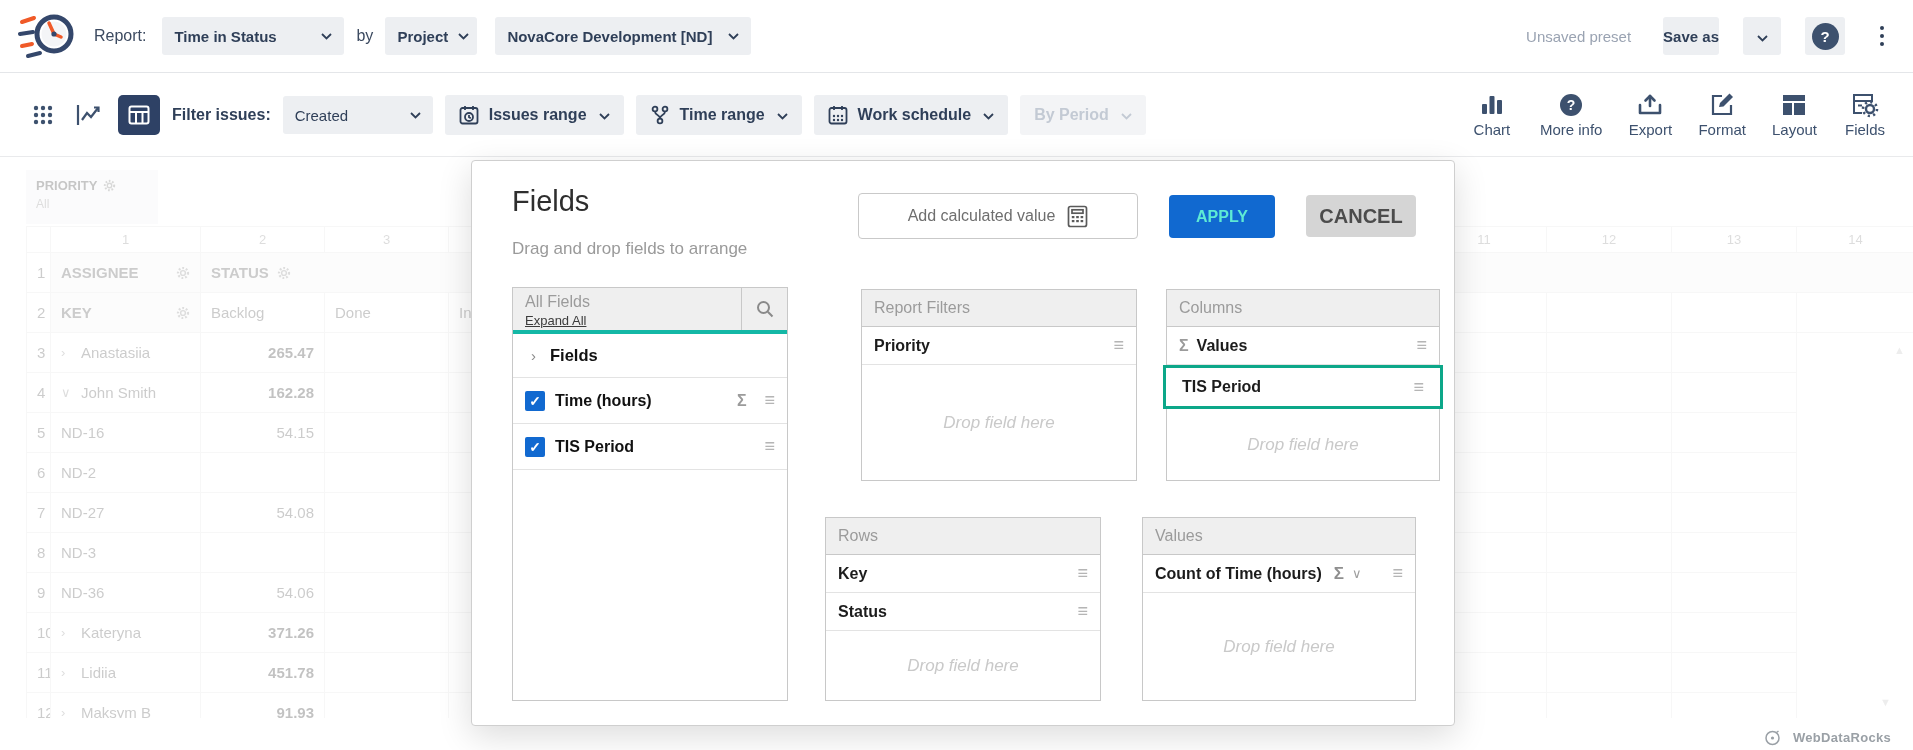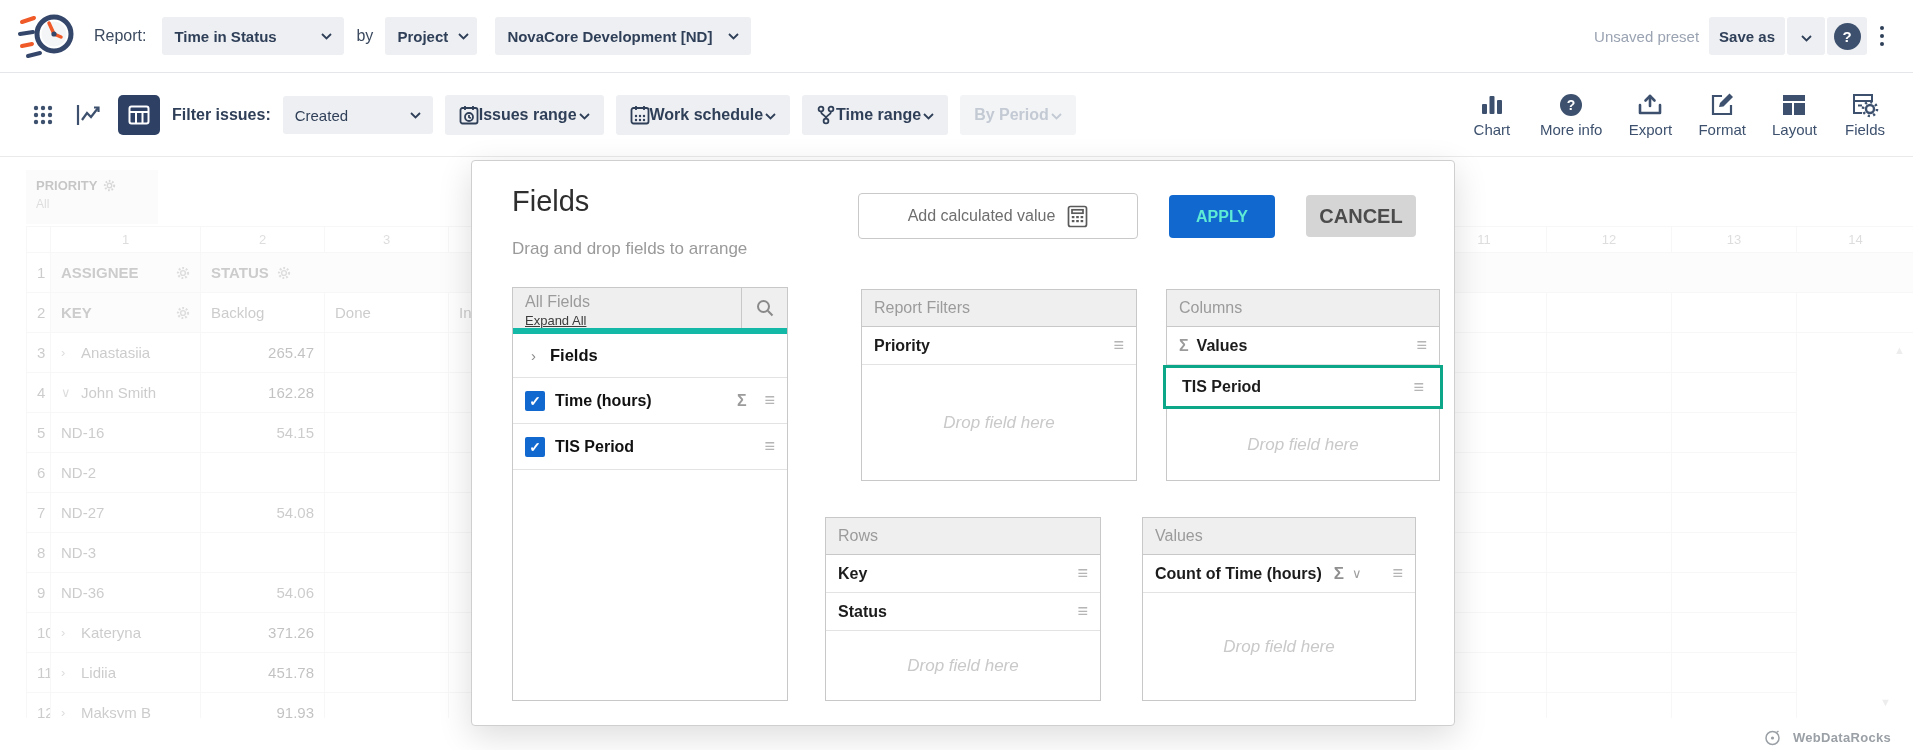--- a/index.html
+++ b/index.html
@@ -11,42 +11,42 @@
   .topbar { position:absolute; top:0; left:0; right:0; height:73px; background:#fff;
     border-bottom:1px solid #e4e6e9; display:flex; align-items:center; padding:0 18px; gap:12px; }
   .logo { width:64px; height:56px; flex:0 0 auto; }
   .tb-label { font-size:16px; color:#3c4a60; }
   .select { height:38px; background:#edeff2; border-radius:3px; display:flex; align-items:center;
     padding:0 12px; font-size:15px; color:#2f3f58; font-weight:600; gap:10px; cursor:pointer; }
   .select .chev { color:#2f3f58; display:flex; }
   .sel-report { width:182px; justify-content:space-between; margin-left:4px; }
   .sel-group { width:92px; justify-content:space-between; }
   .sel-project { width:256px; justify-content:space-between; margin-left:6px; }
-  .tb-right { margin-left:auto; display:flex; align-items:center; gap:2px; }
+  .tb-right { margin-left:auto; display:flex; align-items:center; gap:24px; }
   .preset { font-size:15px; color:#9aa3b2; margin-right:8px; }
   .btn-light { height:38px; background:#edeff2; border:none; border-radius:3px; color:#2f3f58;
-    font-weight:700; font-size:15px; padding:0 10px; cursor:pointer; font-family:inherit; display:flex; align-items:center; justify-content:center; }
+    font-weight:700; font-size:15px; padding:0 0; cursor:pointer; font-family:inherit; display:flex; align-items:center; justify-content:center; }
   .btn-chev { width:38px; padding:0; }
   .btn-help { width:40px; padding:0; }
   .help-circle { width:27px; height:27px; border-radius:50%; background:#3d516e; color:#fff;
     font-size:15px; font-weight:700; display:flex; align-items:center; justify-content:center; }
   .kebab { width:26px; height:38px; background:transparent; border:none; cursor:pointer;
     display:flex; flex-direction:column; align-items:center; justify-content:center; gap:4px; }
   .kebab i { width:4px; height:4px; border-radius:50%; background:#2f3f58; }
 
   
   .toolbar { position:absolute; top:74px; left:0; right:0; height:83px; background:#fff;
     border-bottom:1px solid #e9eaec; display:flex; align-items:center; padding:0 26px; gap:12px; }
   .view-icon { width:34px; height:36px; display:flex; align-items:center; justify-content:center;
     color:#3d516e; cursor:pointer; }
   .view-icon.active { width:42px; height:40px; background:#2e4165; border-radius:5px; color:#fff; }
   .filter-label { font-weight:700; font-size:16px; color:#2f3f58; }
   .sel-created { width:150px; justify-content:space-between; font-weight:400; }
   .tool-btn { height:40px; background:#edeff2; border-radius:3px; display:flex; align-items:center;
-    padding:0 14px; color:#2f3f58; font-weight:700; font-size:16px; cursor:pointer; }
+    gap:10px; padding:0 14px; color:#2f3f58; font-weight:700; font-size:16px; cursor:pointer; }
   .tool-btn svg { flex:0 0 auto; }
   .tool-btn .chev { margin-left:2px; }
   .tool-btn.disabled { background:#f3f4f6; color:#c3cad4; cursor:default; }
   .tb-actions { margin-left:auto; display:flex; align-items:flex-start; gap:26px; }
   .action { display:flex; flex-direction:column; align-items:center; gap:3px; color:#3d516e; cursor:pointer; min-width:44px; }
   .action svg { height:26px; }
   .action .alabel { font-size:15px; color:#3d516e; white-space:nowrap; }
 
   
   .content { position:absolute; top:158px; left:0; right:0; bottom:0; background:#fff; }
@@ -63,21 +63,21 @@
   td.rownum { font-size:13px; color:#adadad; text-align:center; padding:0; }
   td.hdr { background:#f6f6f6; color:#8a8a8a; font-weight:700; font-size:15px; }
   .hcell { display:flex; align-items:center; justify-content:space-between; gap:8px; }
   .hcell.inline { justify-content:flex-start; }
   td.keyhdr { padding-left:26px; }
   td.statlbl { color:#9a9a9a; }
   .namecell { display:flex; align-items:center; gap:10px; }
   .expander { color:#9a9a9a; font-size:13px; width:10px; }
   td.ndname { padding-left:42px; color:#7d7d7d; }
   td.val { text-align:right; color:#9a9a9a; }
-  td.val.b { color:#4a4a4a; font-weight:400; }
+  td.val.b { color:#4a4a4a; font-weight:700; }
   .scroll-up { position:absolute; right:8px; top:186px; color:#c9c9c9; font-size:11px; }
   .scroll-down { position:absolute; right:22px; top:538px; color:#c9c9c9; font-size:11px; }
   .credit { position:absolute; right:22px; bottom:4px; display:flex; align-items:center; gap:12px;
     color:#9aa0a6; font-weight:700; font-size:13px; letter-spacing:.3px; }
 
   
   .modal { position:absolute; left:471px; top:160px; width:984px; height:566px; background:#fff;
     border:1px solid #cfcfcf; border-radius:4px; box-shadow:0 10px 34px rgba(0,0,0,.14); z-index:10; }
   .m-title { position:absolute; left:40px; top:24px; font-size:29px; font-weight:400; color:#2e2e2e; }
   .m-sub { position:absolute; left:40px; top:78px; font-size:17px; color:#9a9a9a; }
@@ -101,21 +101,21 @@
     padding:0 12px; font-weight:700; font-size:16px; color:#1c1c1c; gap:8px; flex:0 0 auto; cursor:grab; }
   .grip { margin-left:auto; color:#b5b5b5; font-size:18px; font-weight:400; }
   .sigma { color:#9b9b9b; font-weight:700; font-size:16px; }
   .sigma-sm { color:#8f8f8f; font-weight:700; font-size:17px; margin-left:4px; }
   .chev-gray { color:#9e9e9e; font-size:13px; font-weight:400; }
   .p-item.highlight { border:3px solid #0ca789; margin:0 -4px; height:44px; padding:0 16px;
     background:#fff; border-bottom:3px solid #0ca789; z-index:2; }
   .p-drop { flex:1; display:flex; align-items:center; justify-content:center; font-style:italic;
     color:#c9c9c9; font-size:17px; }
 
-  .af-header { height:46px; background:#efefef; border-bottom:6px solid #14b8a6; display:flex; flex:0 0 auto; }
+  .af-header { height:46px; background:#efefef; border-bottom:4px solid #14b8a6; display:flex; flex:0 0 auto; }
   .af-left { flex:1; padding:5px 0 0 12px; }
   .af-title { font-size:16px; color:#9b9b9b; display:block; }
   .af-expand { font-size:13px; color:#3c3c3c; text-decoration:underline; cursor:pointer; }
   .af-search { width:46px; border-left:1px solid #c8c8c8; display:flex; align-items:center;
     justify-content:center; color:#8a8a8a; cursor:pointer; }
   .tree-root { height:44px; border-bottom:1px solid #e3e3e3; display:flex; align-items:center;
     gap:14px; padding:0 0 0 18px; cursor:pointer; flex:0 0 auto; }
   .tree-chev { color:#8a8a8a; font-size:15px; }
   .tree-label { font-weight:700; font-size:16.5px; color:#111; }
   .af-item { height:46px; border-bottom:1px solid #e3e3e3; display:flex; align-items:center;
@@ -235,47 +235,47 @@
     </svg>
     <span>Issues range</span>
     <span class="chev">
       <svg width="11" height="7" viewBox="0 0 11 7">
           <path d="M1 1l4.5 4.5L10 1" fill="none" stroke="currentColor" stroke-width="1.8"></path>
         </svg>
     </span>
   </div>
   <div class="tool-btn">
     <svg width="20" height="20" viewBox="0 0 20 20" fill="none" stroke="currentColor" stroke-width="1.8">
+      <circle cx="5" cy="4" r="2.4"></circle>
+        <circle cx="15" cy="4" r="2.4"></circle>
+        <circle cx="10" cy="16" r="2.4"></circle>
+      <path d="M5 6.5c0 4 5 3 5 7M15 6.5c0 4-5 3-5 7"></path>
+    </svg>
+    <span>Time range</span>
+    <span class="chev">
+      <svg width="11" height="7" viewBox="0 0 11 7">
+          <path d="M1 1l4.5 4.5L10 1" fill="none" stroke="currentColor" stroke-width="1.8"></path>
+        </svg>
+    </span>
+  </div>
+  <div class="tool-btn">
+    <svg width="20" height="20" viewBox="0 0 20 20" fill="none" stroke="currentColor" stroke-width="1.8">
       <rect x="1.5" y="3" width="17" height="15.5" rx="2"></rect>
       <line x1="6" y1="1" x2="6" y2="5"></line>
         <line x1="14" y1="1" x2="14" y2="5"></line>
       <g fill="currentColor" stroke="none">
         <circle cx="6" cy="11" r="1.2"></circle>
           <circle cx="10" cy="11" r="1.2"></circle>
           <circle cx="14" cy="11" r="1.2"></circle>
         <circle cx="6" cy="15" r="1.2"></circle>
           <circle cx="10" cy="15" r="1.2"></circle>
           <circle cx="14" cy="15" r="1.2"></circle>
       </g>
     </svg>
     <span>Work schedule</span>
-    <span class="chev">
-      <svg width="11" height="7" viewBox="0 0 11 7">
-          <path d="M1 1l4.5 4.5L10 1" fill="none" stroke="currentColor" stroke-width="1.8"></path>
-        </svg>
-    </span>
-  </div>
-  <div class="tool-btn">
-    <svg width="20" height="20" viewBox="0 0 20 20" fill="none" stroke="currentColor" stroke-width="1.8">
-      <circle cx="5" cy="4" r="2.4"></circle>
-        <circle cx="15" cy="4" r="2.4"></circle>
-        <circle cx="10" cy="16" r="2.4"></circle>
-      <path d="M5 6.5c0 4 5 3 5 7M15 6.5c0 4-5 3-5 7"></path>
-    </svg>
-    <span>Time range</span>
     <span class="chev">
       <svg width="11" height="7" viewBox="0 0 11 7">
           <path d="M1 1l4.5 4.5L10 1" fill="none" stroke="currentColor" stroke-width="1.8"></path>
         </svg>
     </span>
   </div>
   <div class="tool-btn disabled">
     <span>By Period</span>
     <span class="chev">
       <svg width="11" height="7" viewBox="0 0 11 7">

